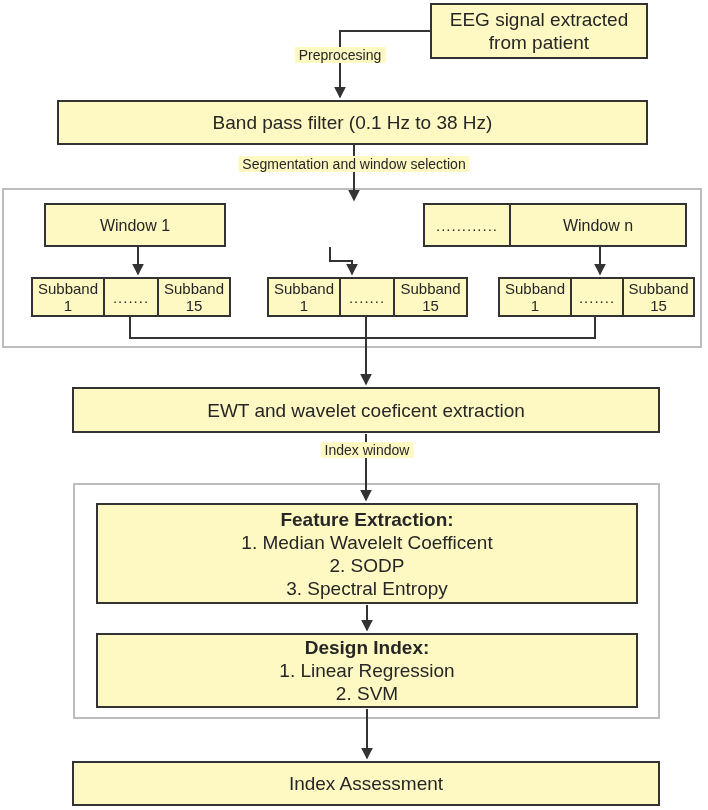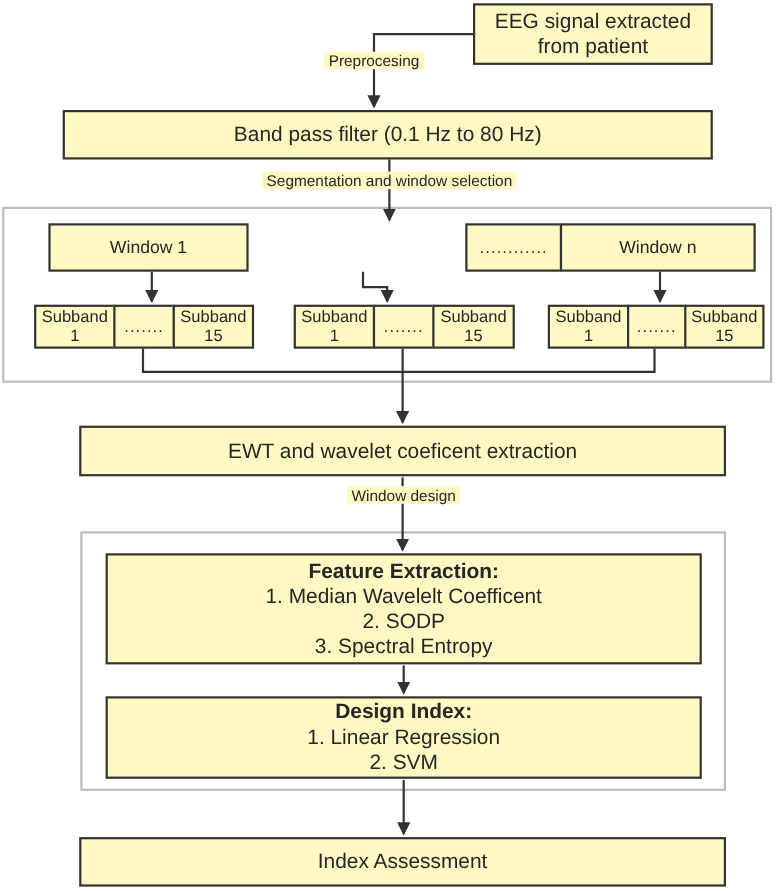--- a/index.html
+++ b/index.html
@@ -32,21 +32,21 @@
 <body>
 
 <div class="canvas">
 
   <div class="group" style="left:2px;top:188px;width:700px;height:160px;"></div>
   <div class="group" style="left:73px;top:483px;width:587px;height:236px;"></div>
 
   <div class="box pre" style="left:430px;top:3px;width:218px;height:56px;">EEG signal extracted
 from patient</div>
 
-  <div class="box" style="left:57px;top:100px;width:591px;height:45px;">Band pass filter (0.1 Hz to 80 Hz)</div>
+  <div class="box" style="left:57px;top:100px;width:591px;height:45px;">Band pass filter (0.1 Hz to 38 Hz)</div>
 
   <div class="box winbox" style="left:44px;top:203px;width:182px;height:44px;">Window 1</div>
   <div class="box winbox dotcell" style="left:423px;top:203px;width:88px;height:44px;">............</div>
   <div class="box winbox" style="left:509px;top:203px;width:178px;height:44px;">Window n</div>
 
   <div>
     <div class="box cell pre" style="left:31px;top:277px;width:74px;height:40px;">Subband
 1</div>
     <div class="box dotcell" style="left:103px;top:277px;width:56px;height:40px;">.......</div>
     <div class="box cell pre" style="left:157px;top:277px;width:74px;height:40px;">Subband
@@ -101,15 +101,15 @@
       <path d="M130,317 V338 H595 V317"></path>
       <path d="M366,317 V384" marker-end="url(#arr)"></path>
       <path d="M366,434 V500" marker-end="url(#arr)"></path>
       <path d="M367,605 V630" marker-end="url(#arr)"></path>
       <path d="M367,709 V758" marker-end="url(#arr)"></path>
     </g>
   </svg>
 
   <div class="lbl" style="left:340px;top:47px;">Preprocesing</div>
   <div class="lbl" style="left:354px;top:156px;">Segmentation and window selection</div>
-  <div class="lbl" style="left:367px;top:442px;">Window design</div>
+  <div class="lbl" style="left:367px;top:442px;">Index window</div>
 
 </div>
 
 </body></html>

